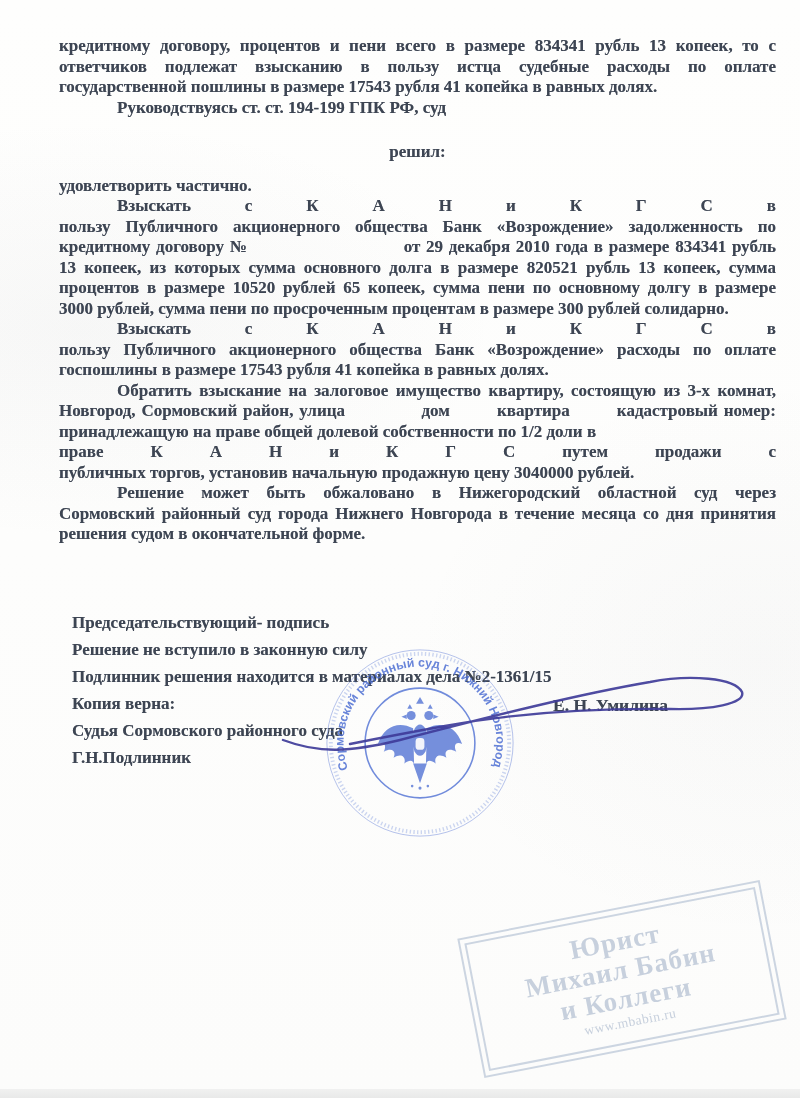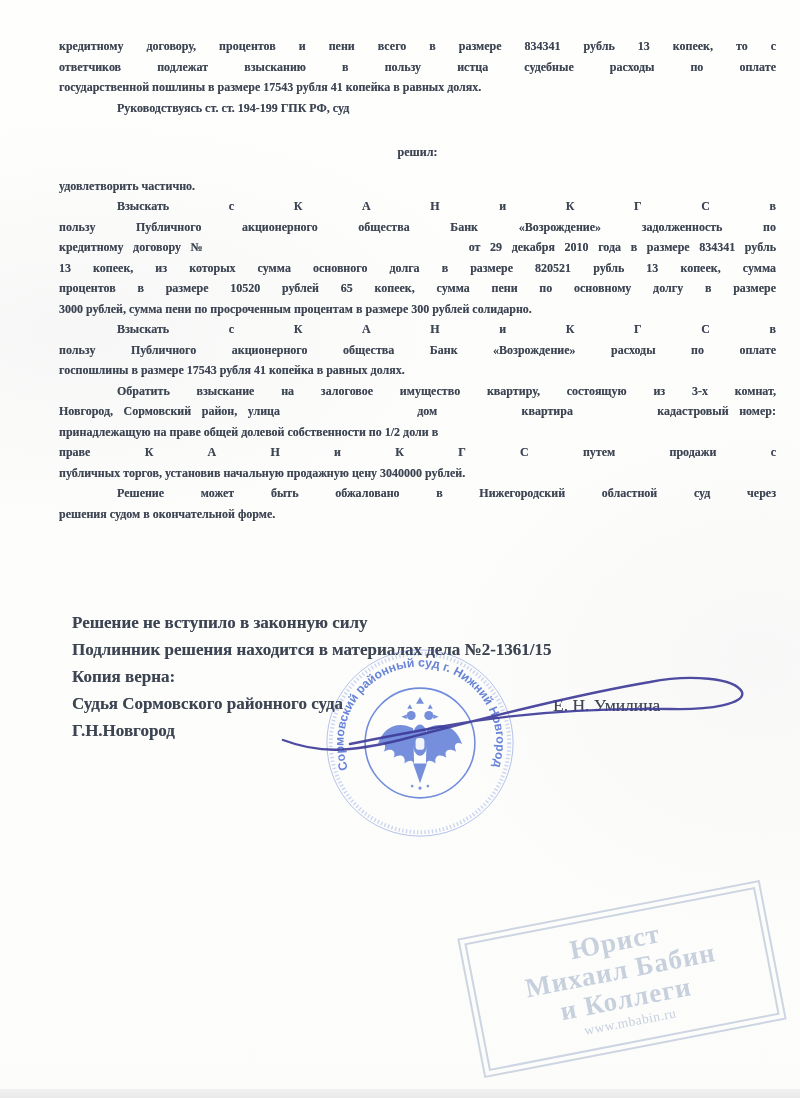--- a/index.html
+++ b/index.html
@@ -13,39 +13,39 @@
       linear-gradient(#fefefd,#fcfcfb);
     overflow:hidden;
     font-family:"Liberation Serif","DejaVu Serif",serif;
   }
   .page::after{
     content:"";position:absolute;left:0;right:0;bottom:0;height:9px;
     background:linear-gradient(rgba(90,95,100,0.07),rgba(90,95,100,0.12));
   }
   .doc{
     position:absolute;left:59px;top:36px;width:717px;
-    font-size:12px;font-weight:600;color:#3d4553;
+    font-size:17px;font-weight:600;color:#3d4553;
     text-shadow:0 0 0.6px rgba(61,69,83,0.5);
   }
   .ln{height:20.5px;line-height:20.5px;white-space:nowrap;}
   .jst{text-align:justify;text-align-last:justify;white-space:normal;}
   .left{text-align:left;}
   .ctr{text-align:center;white-space:normal;}
   .rgt{}
   .ind{text-indent:58px;}
   .gap{width:100%;}
   .cert{
     position:absolute;left:72px;top:609px;width:640px;
     font-size:17px;font-weight:600;color:#3d4553;
     text-shadow:0 0 0.6px rgba(61,69,83,0.5);
   }
   .cert .ln{height:27px;line-height:27px;}
   .judge-name{
     position:absolute;left:553px;top:695px;
-    font-size:17.5px;font-weight:400;color:#3d4553;
+    font-size:17.5px;font-weight:700;color:#3d4553;
     text-shadow:0 0 0.6px rgba(61,69,83,0.5);
   }
   .seal{position:absolute;left:322px;top:645px;width:196px;height:196px;opacity:0.92;filter:blur(0.3px);}
   .sig{position:absolute;left:250px;top:652px;width:520px;height:125px;}
   .watermark{
     position:absolute;left:468px;top:908px;width:304px;height:138px;
     transform:rotate(-11deg);
     border:2px solid #ccd5e1;
     color:#c7d0dd;
   }
@@ -79,29 +79,31 @@
       <div class="ln left">3000 рублей, сумма пени по просроченным процентам в размере 300 рублей солидарно.</div>
       <div class="ln jst ind">Взыскать&nbsp;с&nbsp;К А Н и&nbsp;К Г С в</div>
       <div class="ln jst">пользу Публичного акционерного общества Банк «Возрождение» расходы по оплате</div>
       <div class="ln left">госпошлины в размере 17543 рубля 41 копейка в равных долях.</div>
       <div class="ln jst ind">Обратить взыскание на залоговое имущество квартиру, состоящую из 3-х комнат,</div>
       <div class="ln jst">Новгород, Сормовский район, улица&nbsp;&nbsp;&nbsp;&nbsp;&nbsp;&nbsp;&nbsp;&nbsp;&nbsp;&nbsp;&nbsp;&nbsp; дом&nbsp;&nbsp;&nbsp;&nbsp;&nbsp;&nbsp;&nbsp; квартира&nbsp;&nbsp;&nbsp;&nbsp;&nbsp;&nbsp;&nbsp; кадастровый номер:</div>
       <div class="ln rgt">принадлежащую на праве общей долевой собственности по 1/2 доли в</div>
       <div class="ln jst">праве&nbsp;К А Н и&nbsp;К Г С путем&nbsp;продажи&nbsp;с</div>
       <div class="ln left">публичных торгов, установив начальную продажную цену 3040000 рублей.</div>
       <div class="ln jst ind">Решение может быть обжаловано в Нижегородский областной суд через</div>
+      <div class="ln jst">Сормовский районный суд города Нижнего Новгорода в течение месяца со дня принятия</div>
       <div class="ln left">решения судом в окончательной форме.</div>
     </div>
 
   <div class="cert">
+      <div class="ln left">Председательствующий- подпись</div>
       <div class="ln left">Решение не вступило в законную силу</div>
       <div class="ln left">Подлинник решения находится в материалах дела №2-1361/15</div>
       <div class="ln left">Копия верна:</div>
       <div class="ln left">Судья Сормовского районного суда</div>
-      <div class="ln left">Г.Н.Новгород</div>
+      <div class="ln left">Г.Н.Подлинник</div>
     </div>
 
   <div class="judge-name">Е. Н. Умилина</div>
 
   <svg class="seal" viewBox="0 0 200 200">
     <g fill="none" stroke="#4a6cd2">
       <circle cx="100" cy="100" r="95" stroke-width="1" opacity="0.45"></circle>
       <circle cx="100" cy="100" r="91" stroke-width="4" opacity="0.3" stroke-dasharray="1.4 2.4"></circle>
       <circle cx="100" cy="100" r="56" stroke-width="1.6" opacity="0.85"></circle>
     </g>

